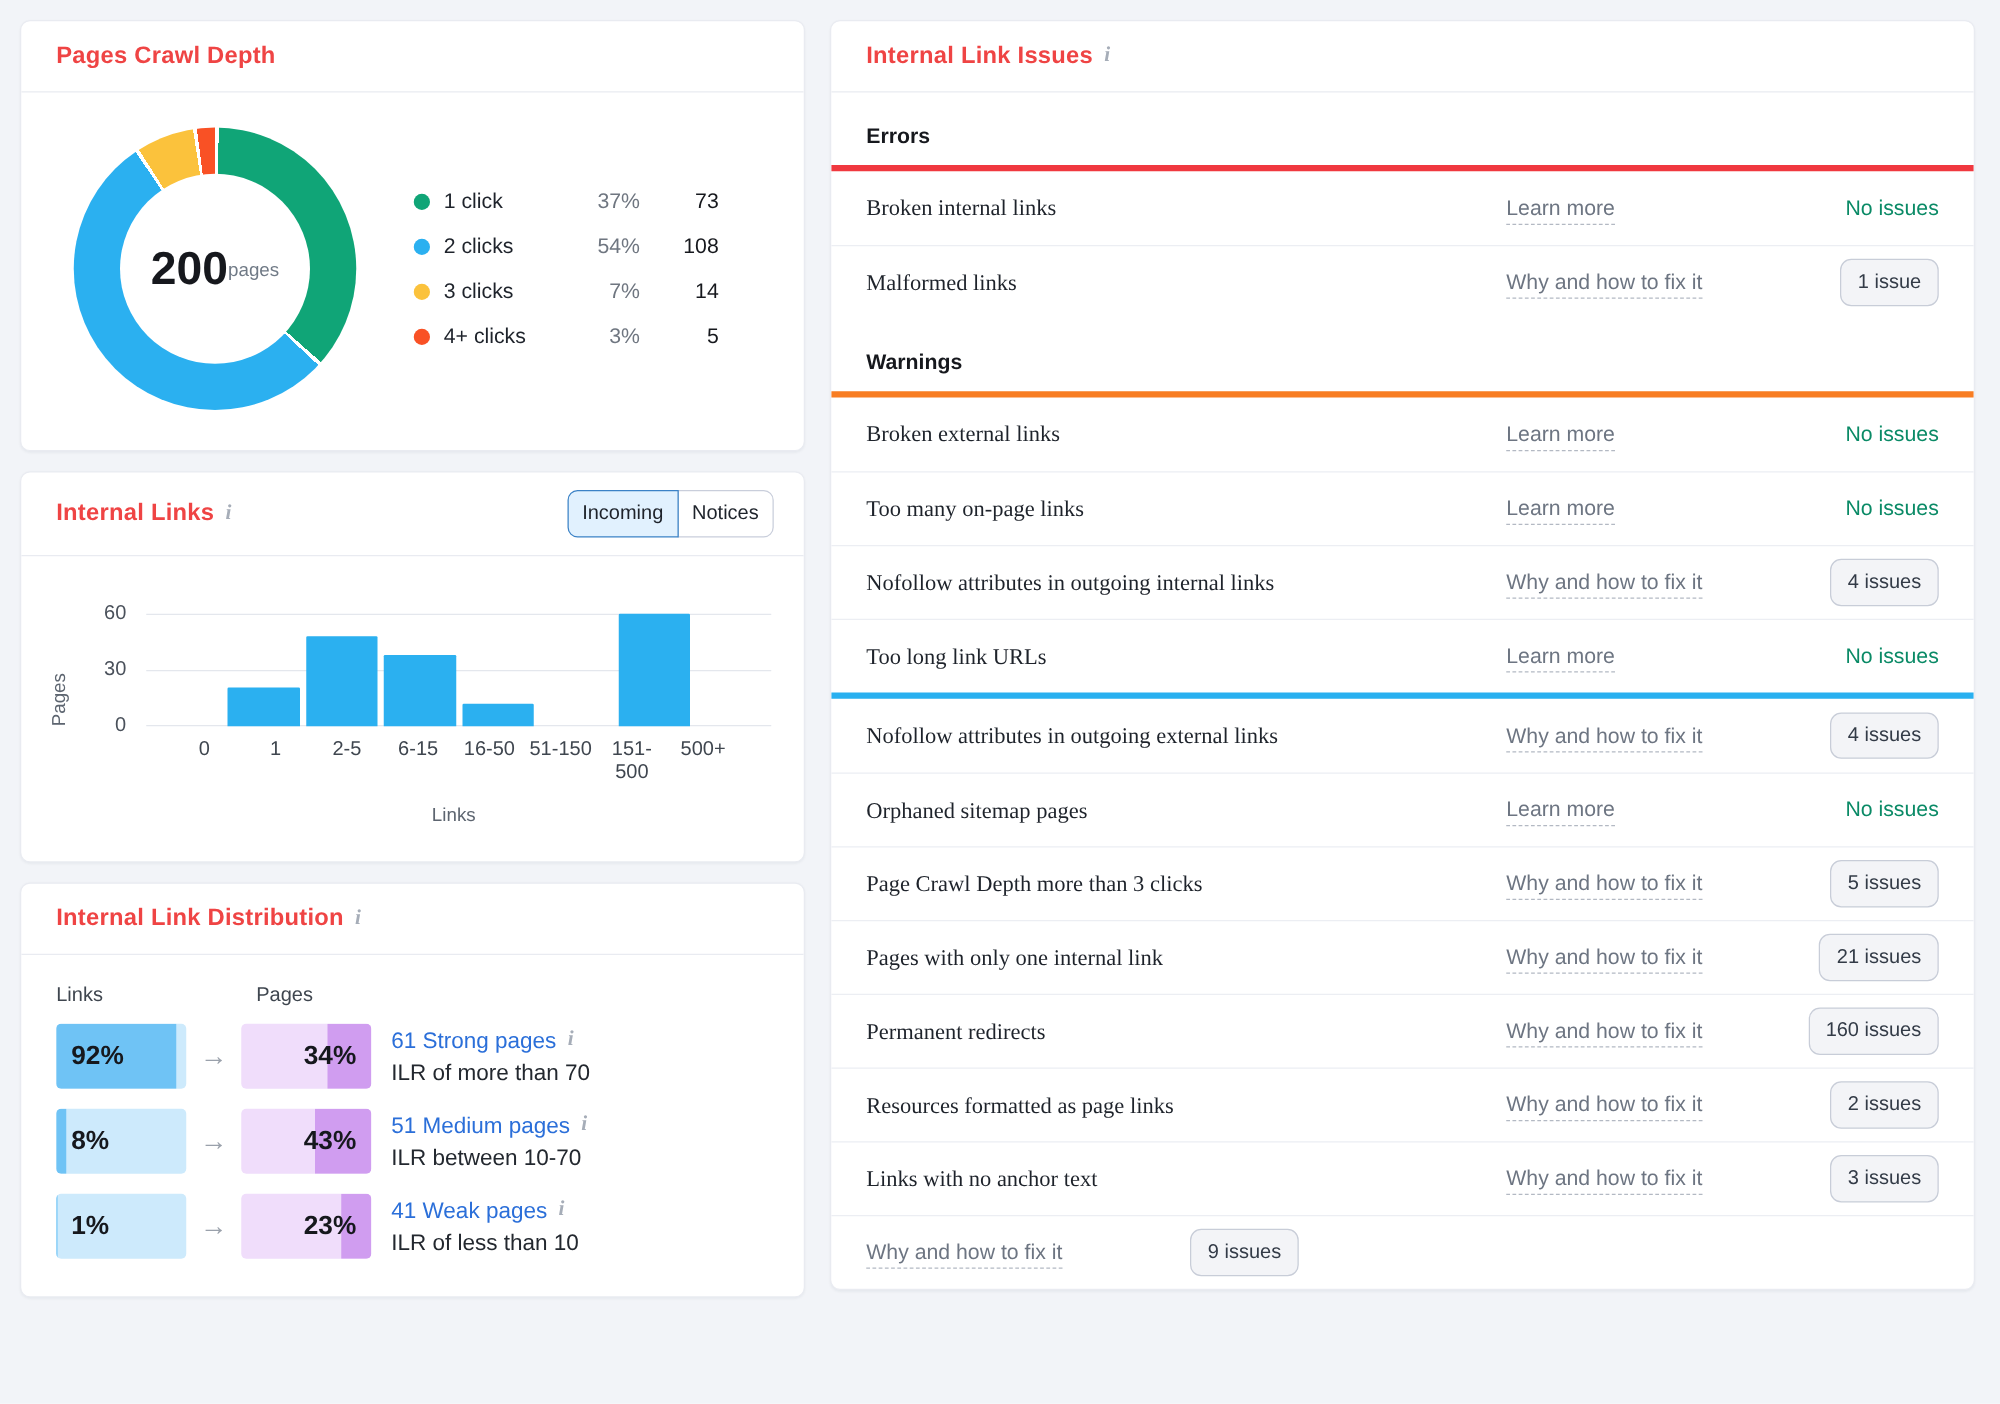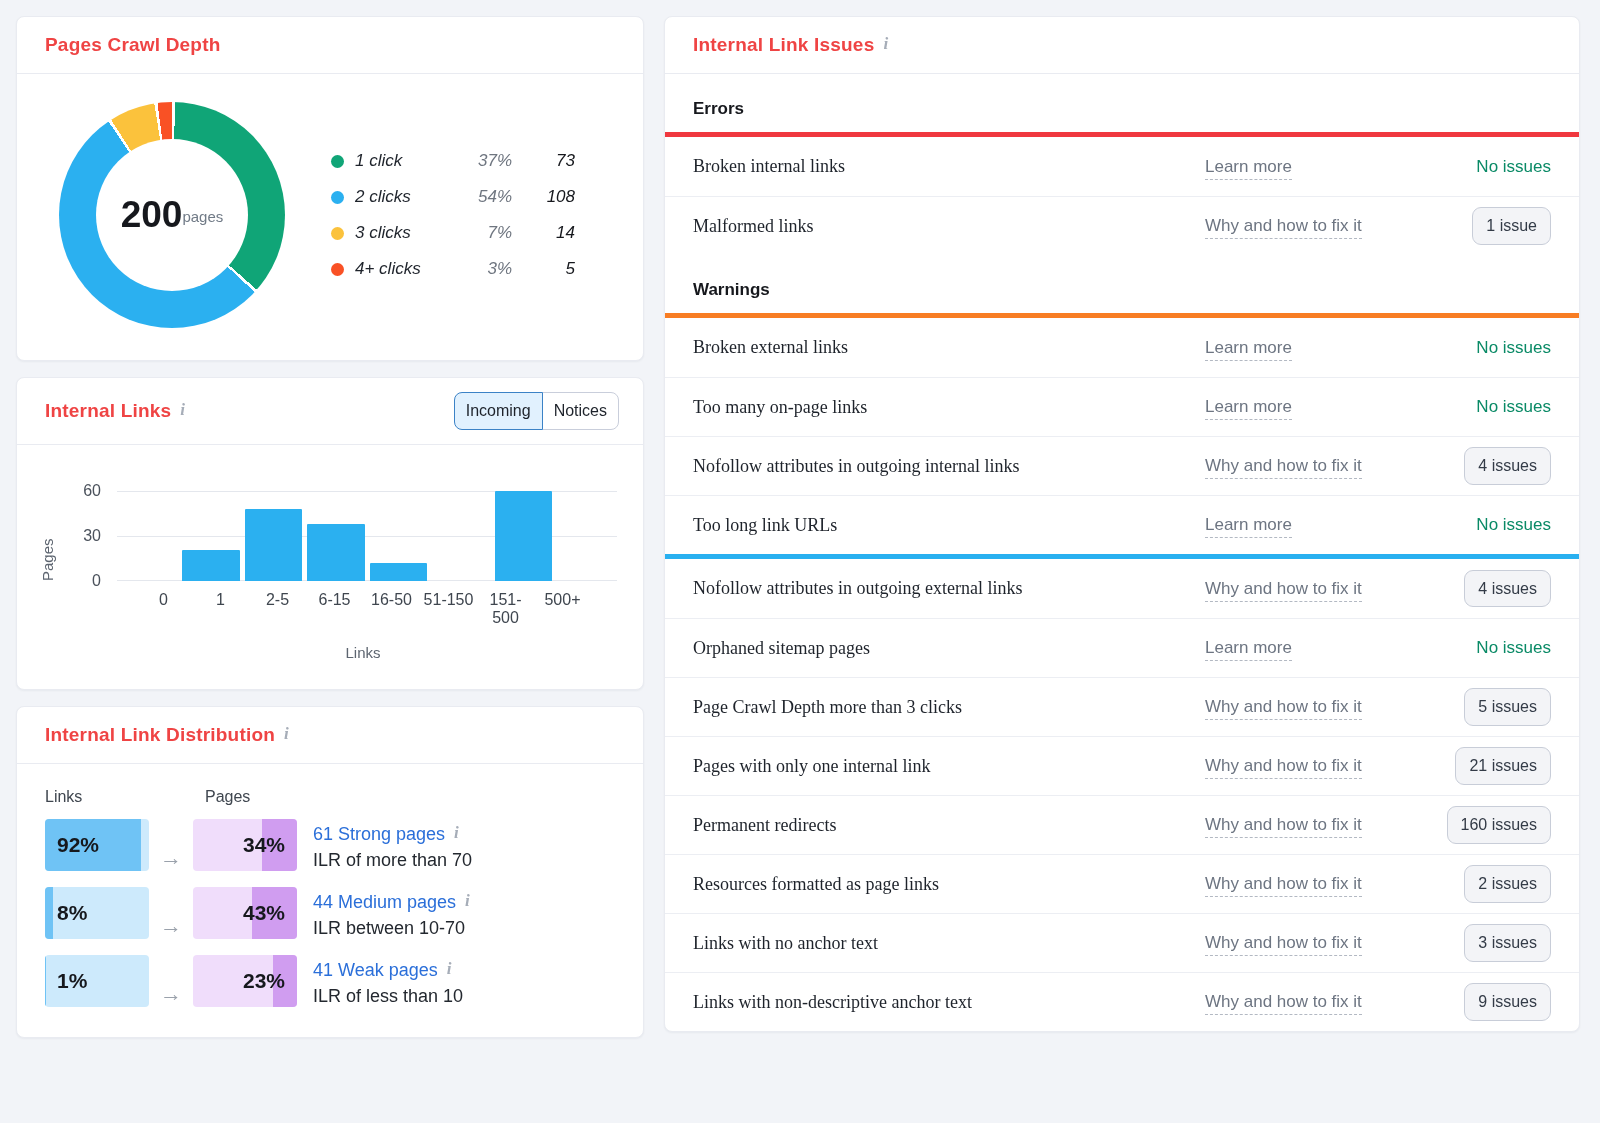--- a/index.html
+++ b/index.html
@@ -38,21 +38,21 @@
 
   
   .donut-wrap { display:flex; align-items:center; padding:28px 24px 32px 42px; }
   .donut { position:relative; width:226px; height:226px; border-radius:50%; }
   .donut-center {
     position:absolute; inset:37px; background:#fff; border-radius:50%;
     display:flex; flex-direction:row; align-items:center; justify-content:center;
   }
   .donut-number { font-size:37px; font-weight:700; color:#16181d; line-height:1.1; }
   .donut-sub { font-size:15px; color:#707a86; margin-top:2px; }
-  .legend { margin-left:46px;font-style:italic; }
+  .legend { margin-left:46px; }
   .legend-row {
     display:grid; grid-template-columns:15px 96px 52px 54px;
     column-gap:9px; align-items:center; height:36px; font-size:17px;
   }
   .dot { width:13px; height:13px; border-radius:50%; }
   .leg-label { color:#1e232b; }
   .leg-pct { color:#6f7680; text-align:right; }
   .leg-count { color:#16181d; text-align:right; }
 
   
@@ -85,21 +85,21 @@
   .xlabels { display:flex; margin:10px 26px 0 100px; }
   .xlabels-inner { display:flex; flex:1; }
   .xlab { flex:1; text-align:center; font-size:16px; color:#3f464f; }
   .chart-xtitle { text-align:center; padding-left:74px; margin-top:17px; padding-bottom:28px; color:#5d6570; font-size:15px; }
 
   
   .dist { padding:24px 28px 30px; }
   .dist-head { display:flex; font-size:16px; color:#3f464f; margin-bottom:13px; }
   .dh-links { width:148px; }
   .dh-pages { width:104px; padding-left:12px; }
-  .dist-row { display:flex; align-items:flex-end; margin-bottom:16px; }
+  .dist-row { display:flex; align-items:center; margin-bottom:16px; }
   .dist-row:last-child { margin-bottom:0; }
   .dbar { position:relative; width:104px; height:52px; border-radius:4px; overflow:hidden; flex:none; }
   .links-bar { background:#cdeafc; }
   .links-fill { position:absolute; left:0; top:0; bottom:0; background:#6fc3f5; }
   .pages-bar { background:#f0ddfb; }
   .pages-fill { position:absolute; right:0; top:0; bottom:0; background:#d09df0; }
   .dlabel {
     position:absolute; top:50%; transform:translateY(-50%);
     font-weight:700; font-size:21px; color:#16181d; z-index:1;
   }
@@ -271,21 +271,21 @@
                 <div class="links-fill" style="width: 8%;"></div>
                 <span class="dlabel left">8%</span>
               </div>
               <span class="arrow">→</span>
               <div class="dbar pages-bar">
                 <div class="pages-fill" style="width: 43%;"></div>
                 <span class="dlabel right">43%</span>
               </div>
               <div class="dtext">
                 <div class="dline1">
-                  <a class="dlink">44 Medium pages</a>
+                  <a class="dlink">51 Medium pages</a>
                   <span class="info">i</span>
                 </div>
                 <div class="ddesc">ILR between 10-70</div>
               </div>
             </div>
             <div class="dist-row">
               <div class="dbar links-bar">
                 <div class="links-fill" style="width: 1%;"></div>
                 <span class="dlabel left">1%</span>
               </div>
@@ -410,21 +410,20 @@
               </div>
             </div>
             <div class="irow">
               <div class="ilabel">Links with no anchor text</div>
               <div class="iaction"><a class="alink">Why and how to fix it</a></div>
               <div class="istatus">
                 <button class="count-btn">3 issues</button>
               </div>
             </div>
             <div class="irow">
-              <div class="ilabel">Links with non-descriptive anchor text</div>
               <div class="iaction"><a class="alink">Why and how to fix it</a></div>
               <div class="istatus">
                 <button class="count-btn">9 issues</button>
               </div>
             </div>
           </div>
         </div>
     </section>
   </div>
 

